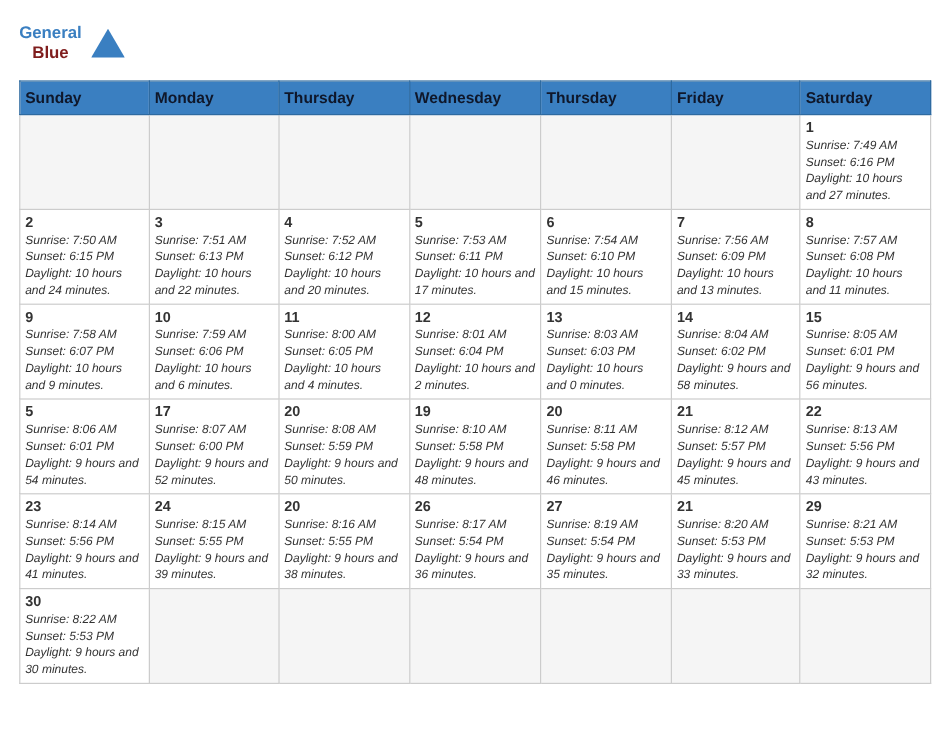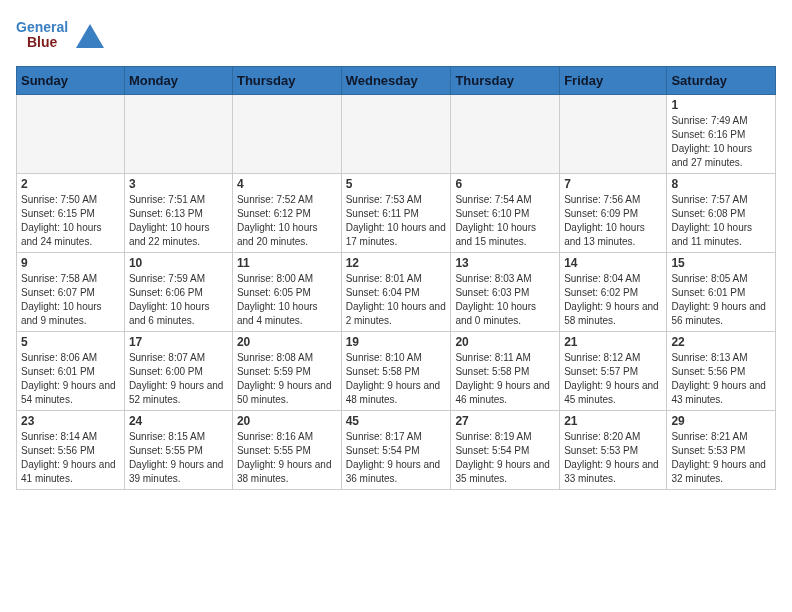--- a/index.html
+++ b/index.html
@@ -74,20 +74,21 @@
     .day-number {
       font-weight: bold;
       font-size: 12px;
       display: block;
       margin-bottom: 2px;
     }
     .day-info {
       font-size: 10px;
       line-height: 1.4;
       color: #333;
+      font-style: italic;
     }
   </style>
 </head>
 <body>
 
 <div class="header-area">
   <div class="logo-wrapper">
     <div class="logo-text">
       <span>General</span><br><span style="color:#7f1d1d;">Blue</span>
     </div>
@@ -225,30 +226,42 @@
         </td>
         <td>
           <span class="day-number">24</span>
           <div class="day-info">Sunrise: 8:15 AM<br>Sunset: 5:55 PM<br>Daylight: 9 hours and 39 minutes.</div>
         </td>
         <td>
           <span class="day-number">20</span>
           <div class="day-info">Sunrise: 8:16 AM<br>Sunset: 5:55 PM<br>Daylight: 9 hours and 38 minutes.</div>
         </td>
         <td>
-          <span class="day-number">45</span>
+          <span class="day-number">26</span>
           <div class="day-info">Sunrise: 8:17 AM<br>Sunset: 5:54 PM<br>Daylight: 9 hours and 36 minutes.</div>
         </td>
         <td>
           <span class="day-number">27</span>
           <div class="day-info">Sunrise: 8:19 AM<br>Sunset: 5:54 PM<br>Daylight: 9 hours and 35 minutes.</div>
         </td>
         <td>
           <span class="day-number">21</span>
           <div class="day-info">Sunrise: 8:20 AM<br>Sunset: 5:53 PM<br>Daylight: 9 hours and 33 minutes.</div>
         </td>
         <td>
           <span class="day-number">29</span>
           <div class="day-info">Sunrise: 8:21 AM<br>Sunset: 5:53 PM<br>Daylight: 9 hours and 32 minutes.</div>
         </td>
+      </tr>
+      <tr>
+        <td>
+          <span class="day-number">30</span>
+          <div class="day-info">Sunrise: 8:22 AM<br>Sunset: 5:53 PM<br>Daylight: 9 hours and 30 minutes.</div>
+        </td>
+        <td class="last-row"></td>
+        <td class="last-row"></td>
+        <td class="last-row"></td>
+        <td class="last-row"></td>
+        <td class="last-row"></td>
+        <td class="last-row"></td>
       </tr>
     </tbody>
 </table>
 
 </body></html>

